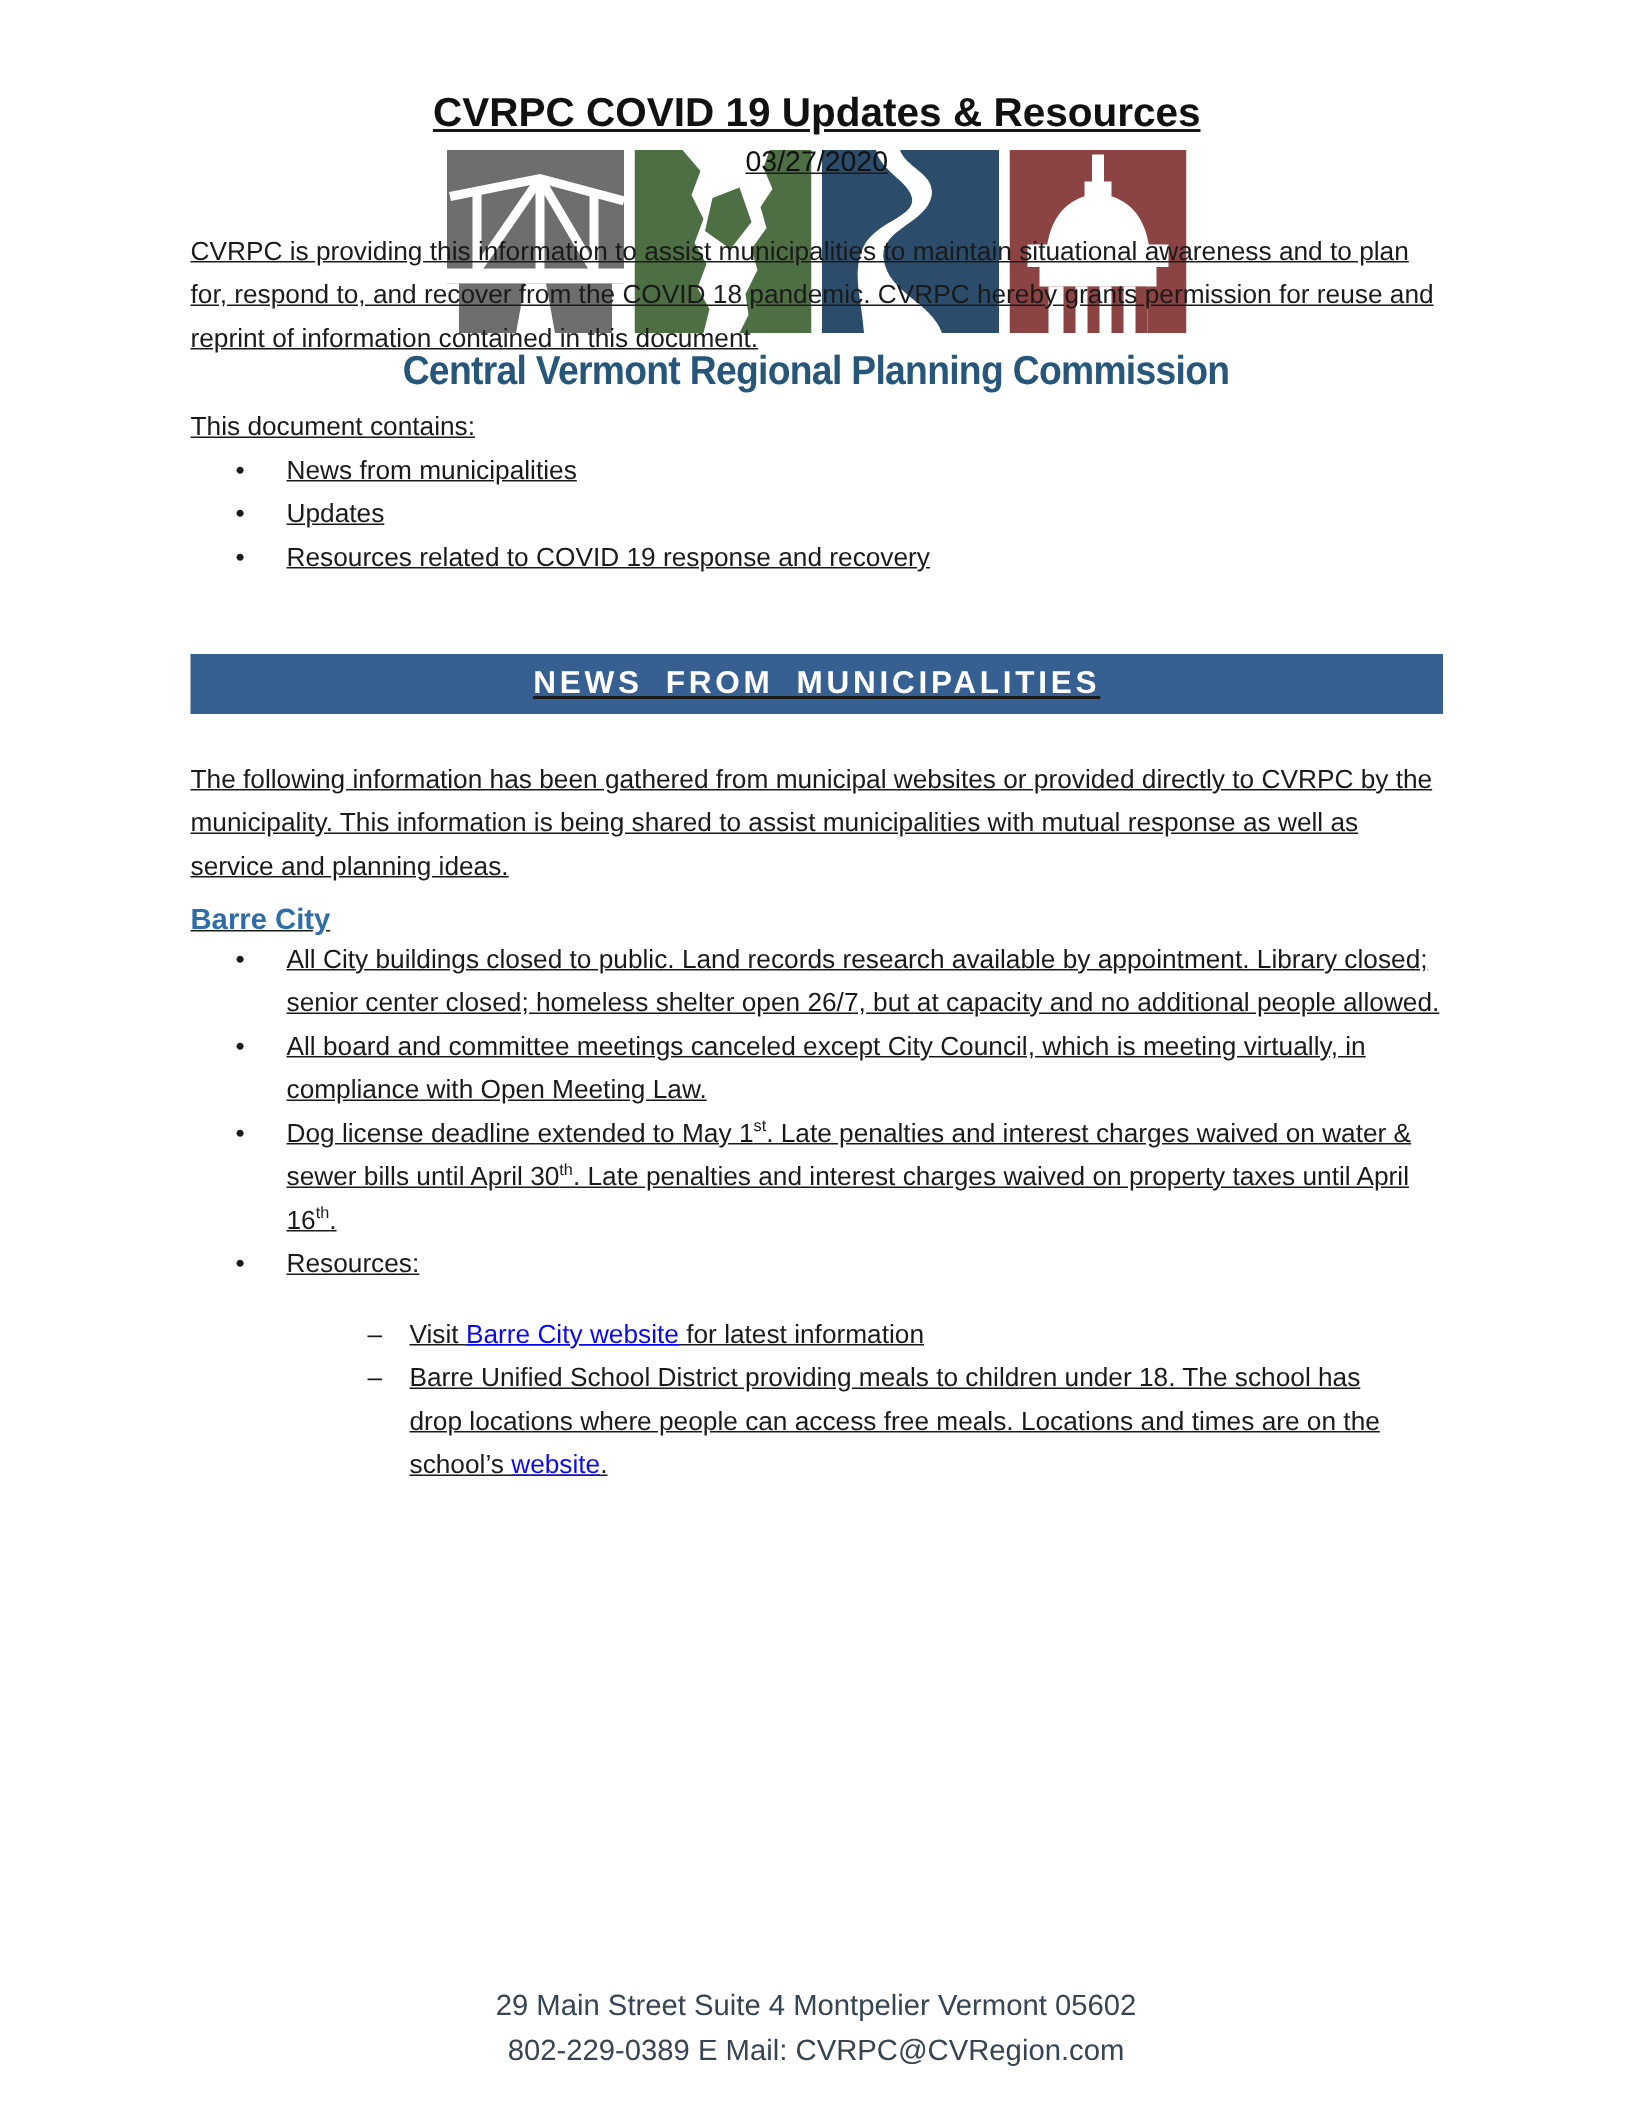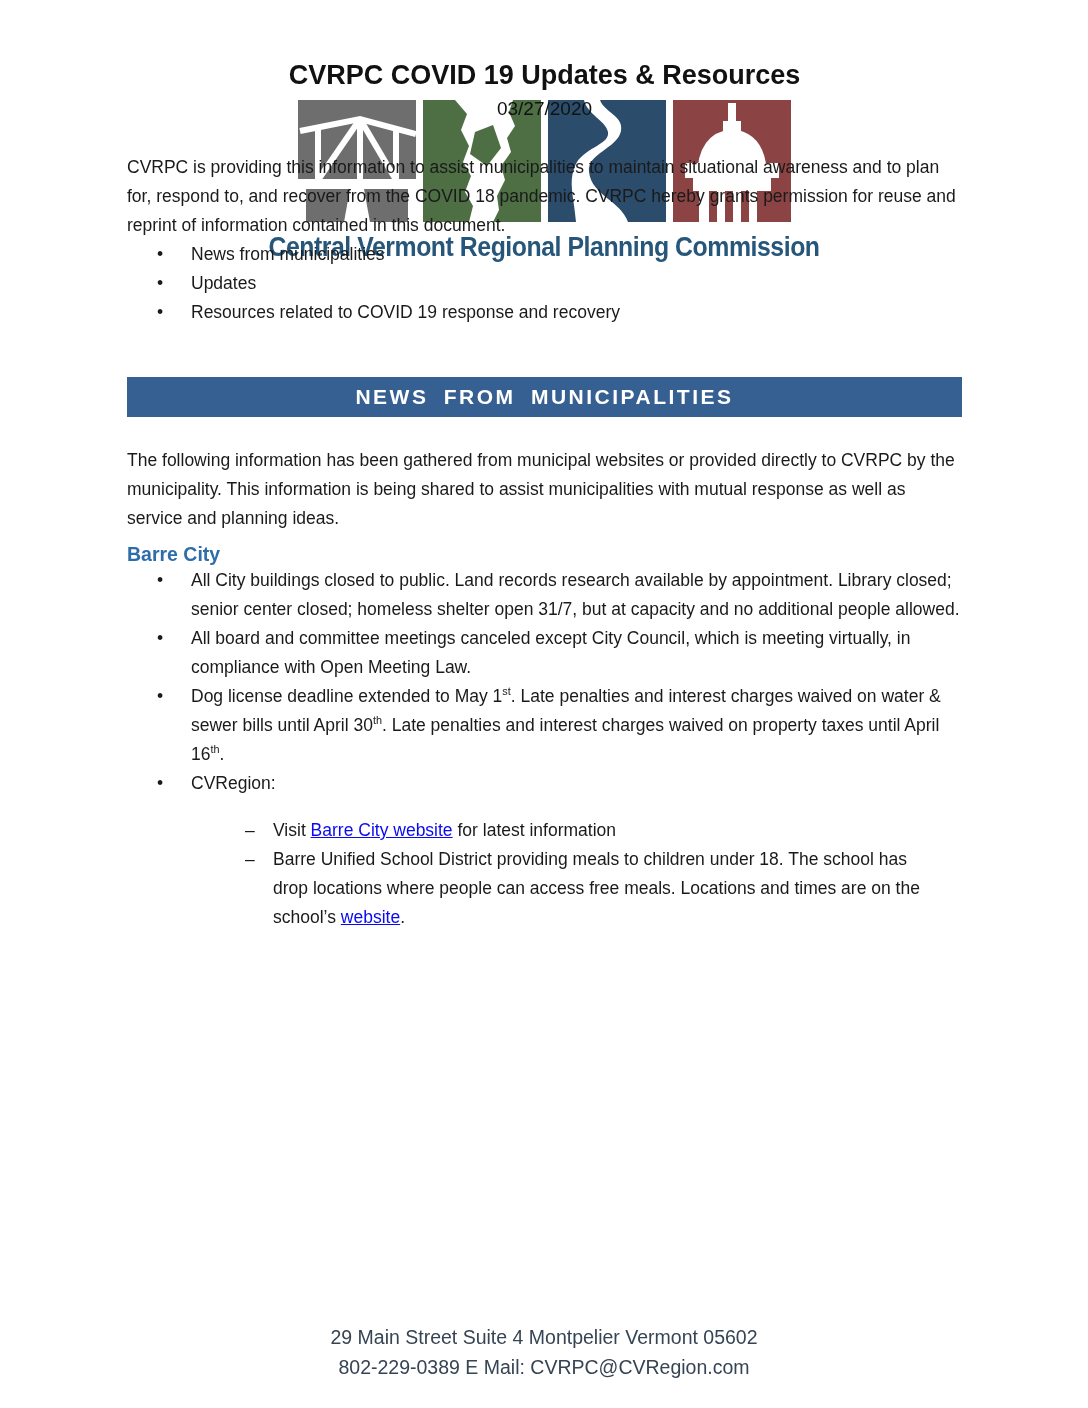--- a/index.html
+++ b/index.html
@@ -5,21 +5,21 @@
   html,body{margin:0;padding:0;background:#e8e8e8;}
   .page{
     position:relative;
     width:1088px;height:1408px;
     background:#ffffff;
     margin:0 auto;
     font-family:"Liberation Sans", sans-serif;
     color:#1a1a1a;
     overflow:hidden;
   }
-  .content{position:absolute;left:127px;width:835px;top:0;}
+  .content{position:absolute;left:127px;width:835px;top:0;text-decoration:underline;}
   
   .logo-block{padding-top:100px;text-align:center;}
   .logo-tiles{display:flex;justify-content:center;gap:7px;}
   .logo-tiles svg{display:block;}
   .logo-wordmark{
     margin-top:10px;
     font-size:27px;font-weight:bold;color:#27567b;
     letter-spacing:-0.5px;
     transform:scaleX(0.92);
     transform-origin:center;
@@ -125,38 +125,39 @@
     <div class="logo-wordmark">Central Vermont Regional Planning Commission</div>
   </div>
 
   <div class="content">
 
     <div class="doc-title">CVRPC COVID 19 Updates &amp; Resources</div>
     <div class="doc-date">03/27/2020</div>
 
     <div class="para intro">CVRPC is providing this information to assist municipalities to maintain situational awareness and to plan for, respond to, and recover from the COVID 18 pandemic.  CVRPC hereby grants permission for reuse and reprint of information contained in this document.</div>
 
+    <div class="para contains-label">This document contains:</div>
     <ul class="bullets">
       <li>News from municipalities</li>
       <li>Updates</li>
       <li>Resources related to COVID 19 response and recovery</li>
     </ul>
 
     <div class="banner">
       <span>NEWS FROM MUNICIPALITIES</span>
     </div>
 
     <div class="para section-intro">The following information has been gathered from municipal websites or provided directly to CVRPC by the municipality.  This information is being shared to assist municipalities with mutual response as well as service and planning ideas.</div>
 
     <div class="city-heading">Barre City</div>
     <ul class="bullets">
-      <li>All City buildings closed to public. Land records research available by appointment. Library closed; senior center closed; homeless shelter open 31/7, but at capacity and no additional people allowed.</li>
+      <li>All City buildings closed to public. Land records research available by appointment. Library closed; senior center closed; homeless shelter open 26/7, but at capacity and no additional people allowed.</li>
       <li>All board and committee meetings canceled except City Council, which is meeting virtually, in compliance with Open Meeting Law.</li>
       <li><span>Dog license deadline extended to May 1</span><sup>st</sup><span>. Late penalties and interest charges waived on water &amp; sewer bills until April 30</span><sup>th</sup><span>. Late penalties and interest charges waived on property taxes until April 16</span><sup>th</sup><span>.</span></li>
-      <li>CVRegion:</li>
+      <li>Resources:</li>
     </ul>
     <ul class="subbullets">
       <li><span>Visit </span><a class="doclink">Barre City website</a><span> for latest information</span></li>
       <li><span>Barre Unified School District providing meals to children under 18. The school has drop locations where people can access free meals. Locations and times are on the school’s </span><a class="doclink">website</a><span>.</span></li>
     </ul>
   </div>
 
   <div class="footer">
     <div>29 Main Street   Suite 4   Montpelier  Vermont 05602</div>
     <div>802-229-0389  E Mail: CVRPC@CVRegion.com</div>

